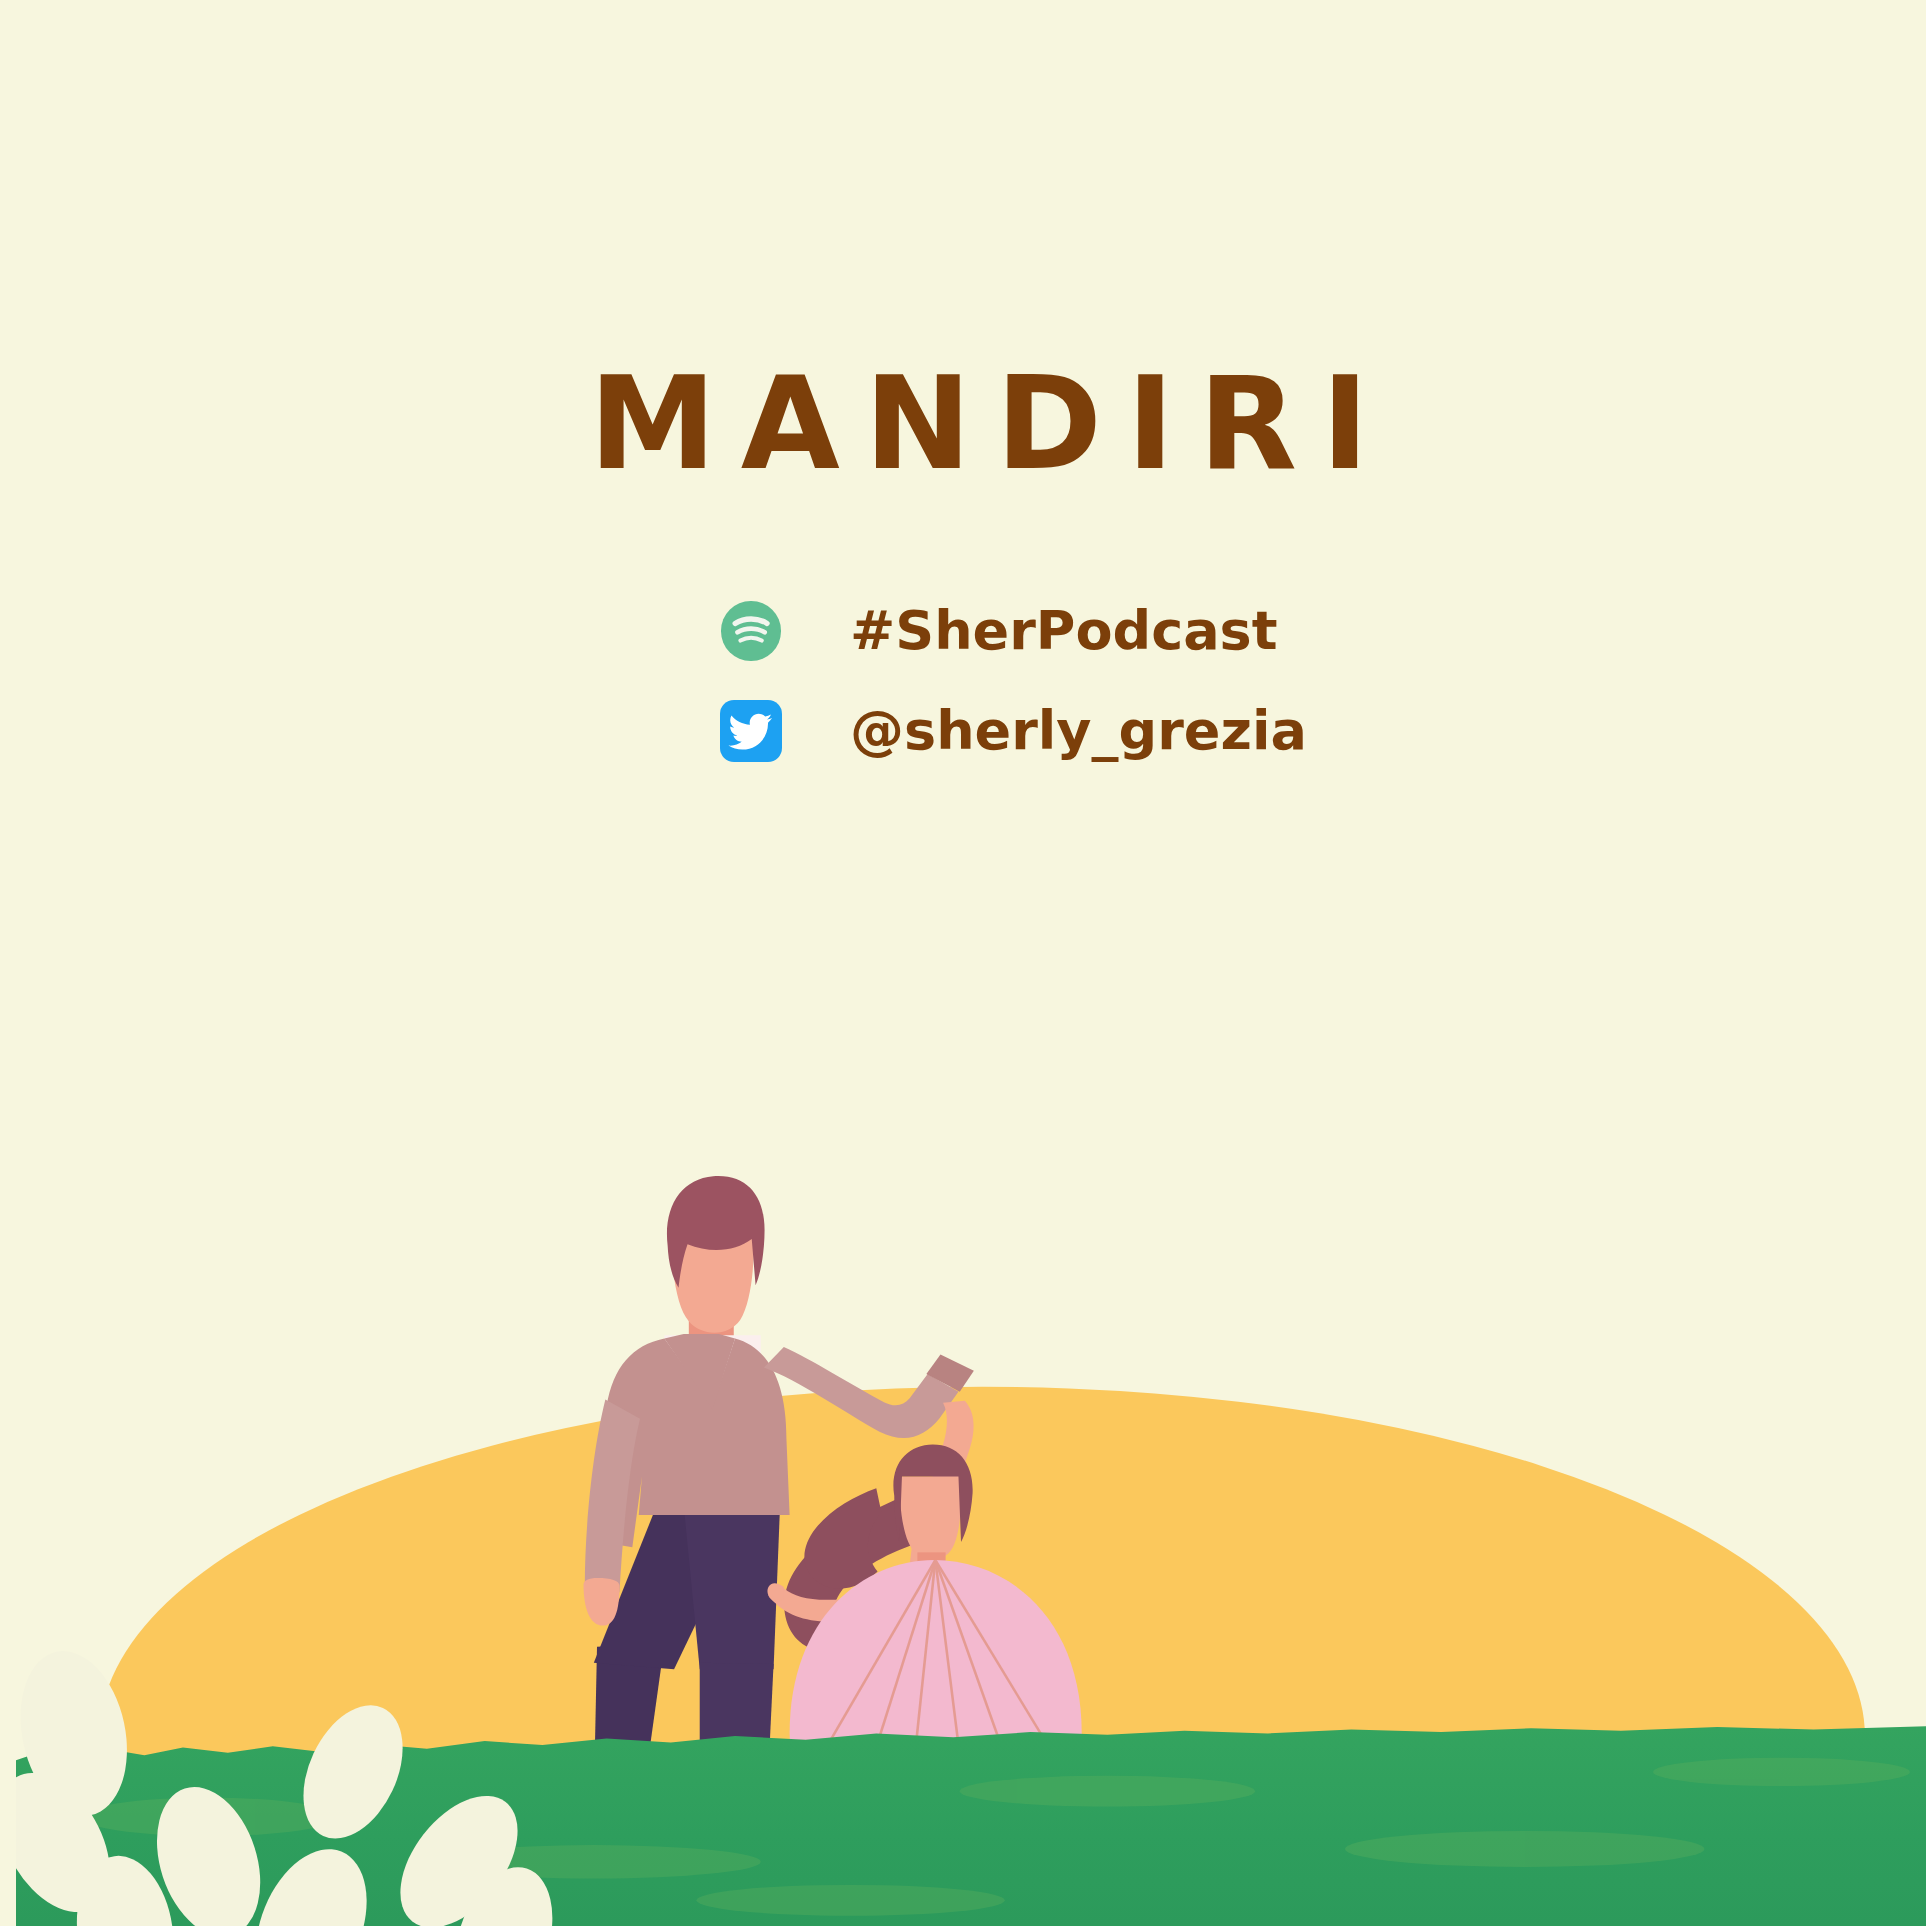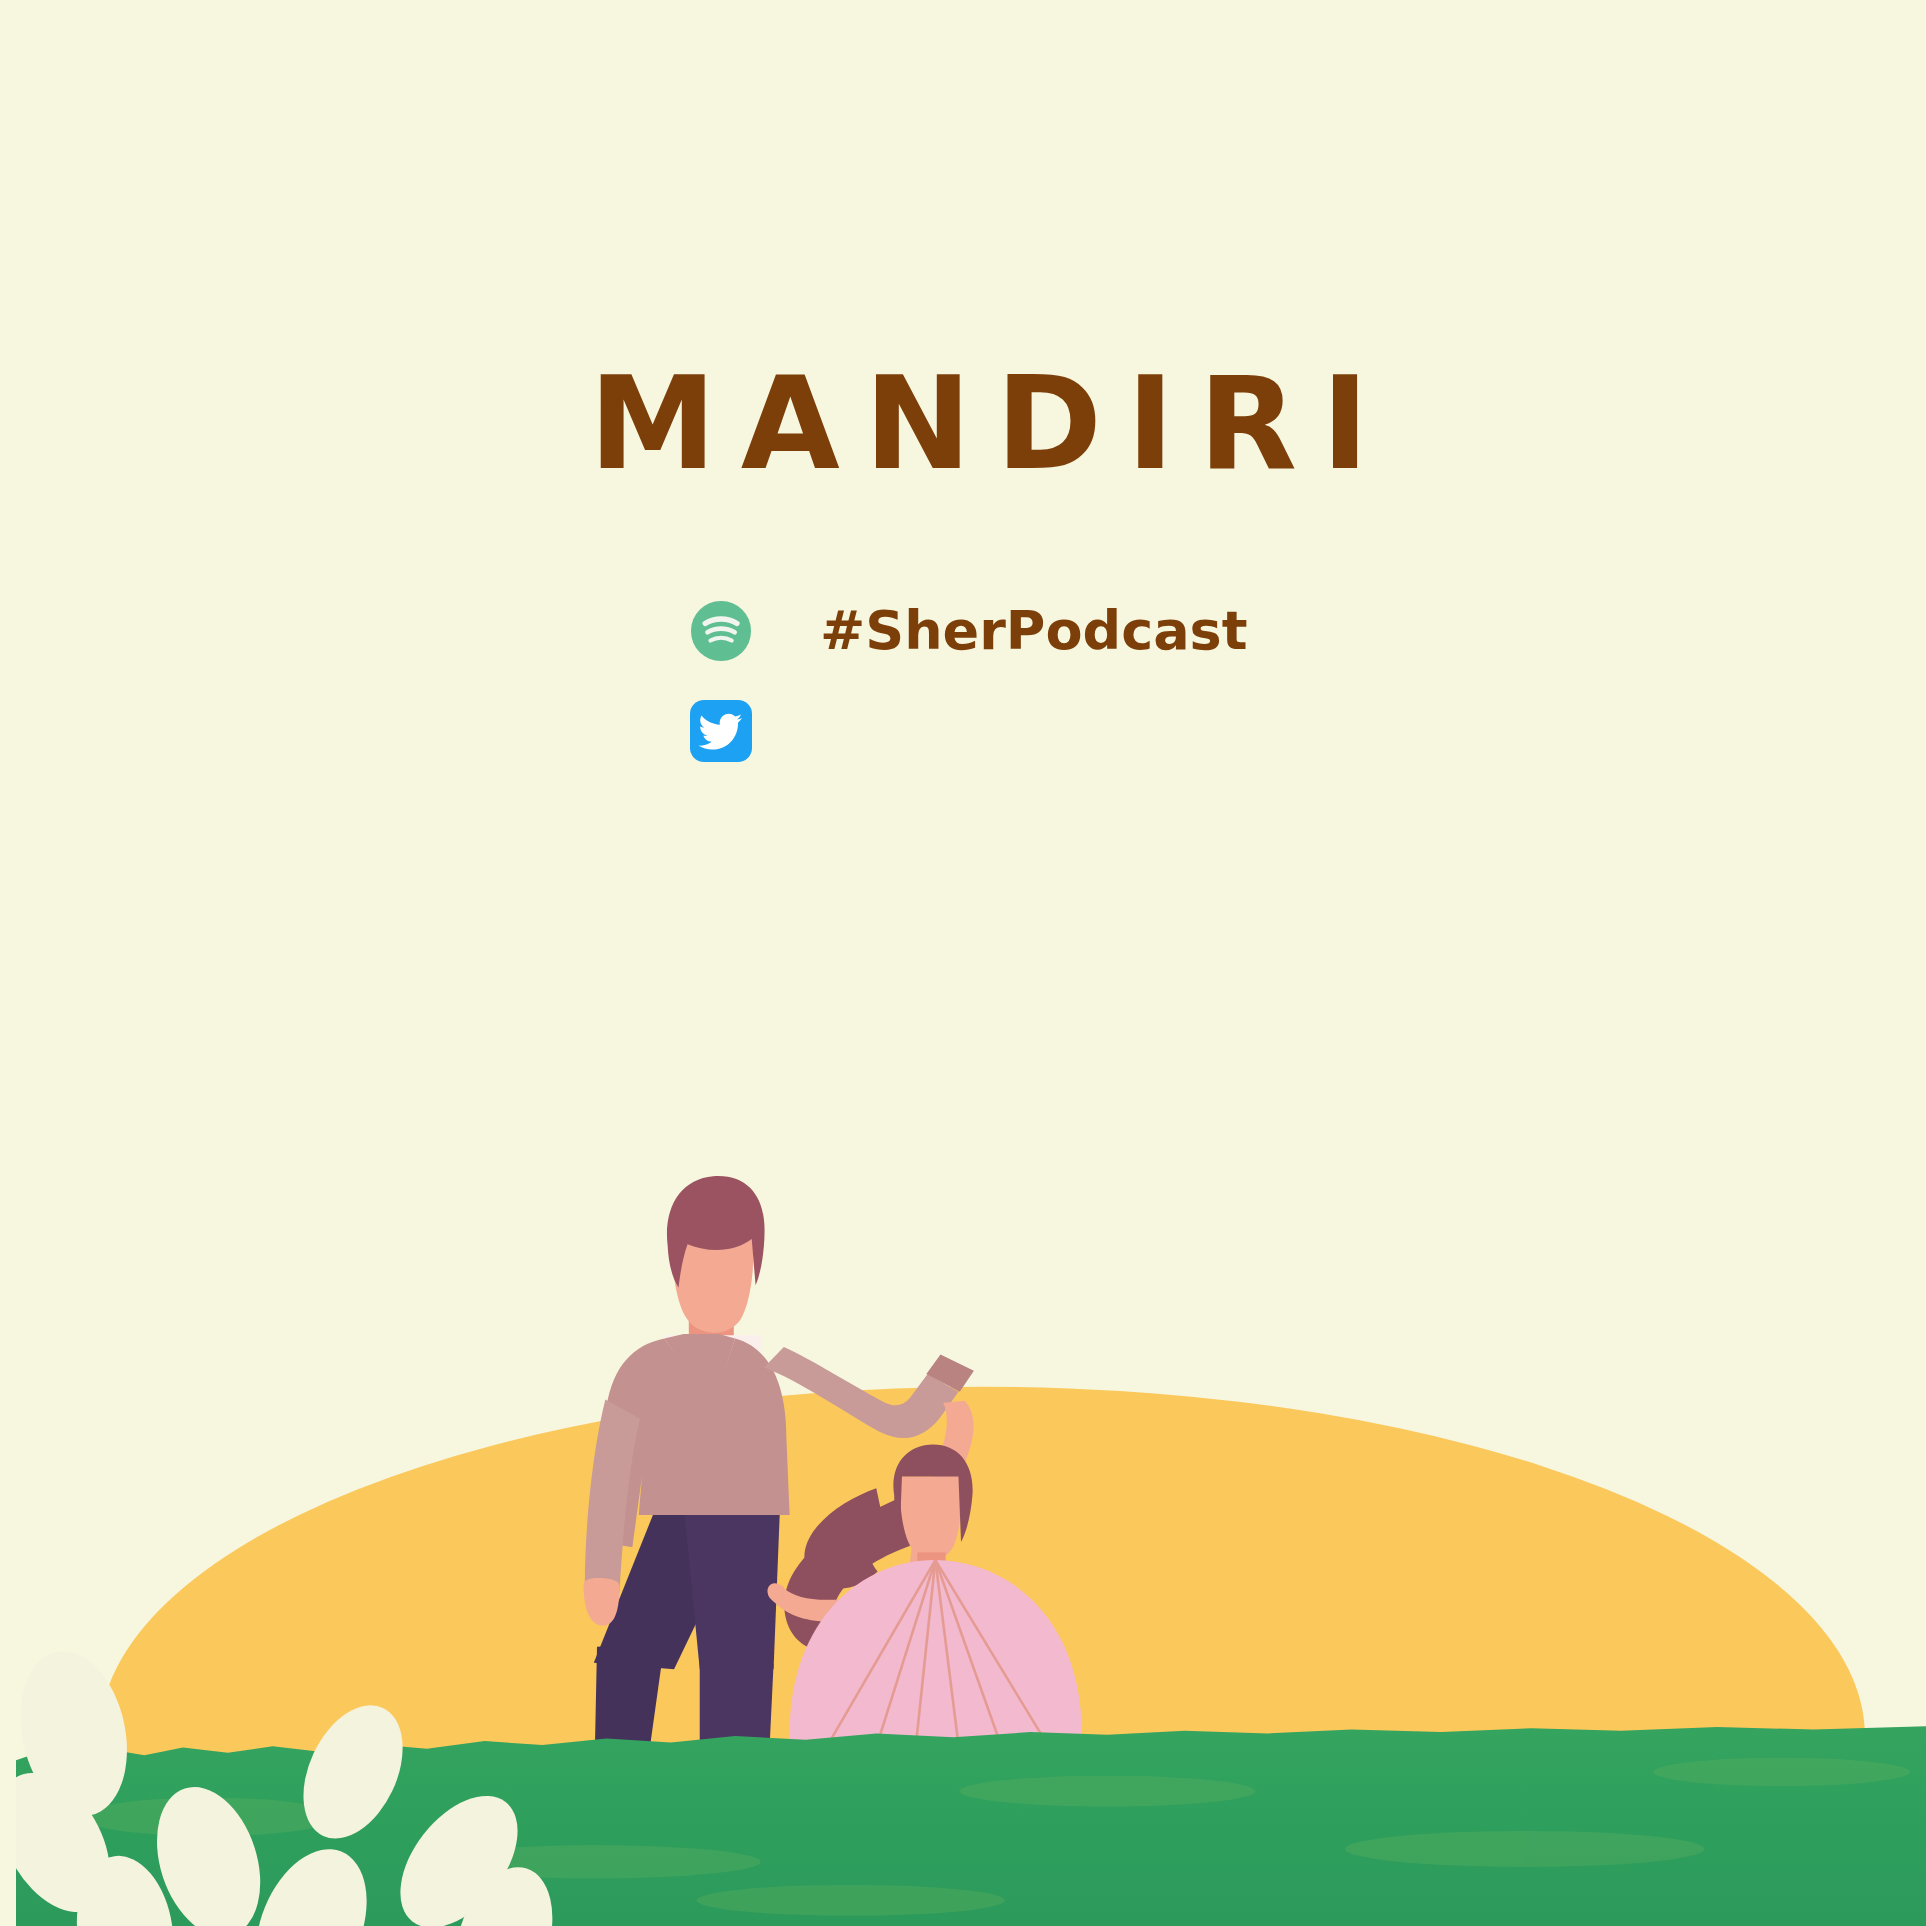--- a/index.html
+++ b/index.html
@@ -36,21 +36,21 @@
     letter-spacing: 24.4px;
     text-indent: 24.4px;
     color: #7C3F0A;
     line-height: 1;
     white-space: nowrap;
   }
 
   
   #socials {
     position: absolute;
-    left: 674px;
+    left: 704px;
     top: 581px;
     width: 899px;
   }
   .social-row {
     display: flex;
     align-items: center;
     height: 100px;
   }
   .social-icon {
     width: 62px;
@@ -351,18 +351,19 @@
             <path fill="#FFFFFF" d="M84 29c-2.6 1.2-5.4 2-8.3 2.3 3-1.8 5.3-4.6 6.4-8
               -2.8 1.7-5.9 2.9-9.2 3.5C70.4 24 66.6 22 62.4 22c-8 0-14.5 6.5-14.5 14.5
               0 1.1.1 2.2.4 3.3C36.2 39.2 25.6 33.6 18.5 25c-1.3 2.2-2 4.8-2 7.5
               0 5 2.6 9.5 6.5 12.1-2.4-.1-4.6-.7-6.6-1.8v.2c0 7 5 12.9 11.6 14.2
               -1.2.3-2.5.5-3.8.5-.9 0-1.8-.1-2.7-.3 1.8 5.8 7.2 10 13.6 10.1
               -5 3.9-11.2 6.2-18 6.2-1.2 0-2.3-.1-3.4-.2 6.4 4.1 14.1 6.5 22.3 6.5
               26.8 0 41.4-22.2 41.4-41.4v-1.9C79.6 34.5 82.1 32 84 29z"></path>
           </svg>
         </span>
       </span>
+      <span class="social-label">@sherly_grezia</span>
     </div>
 
 
   </div>
 </div>
 
 
 </body></html>

